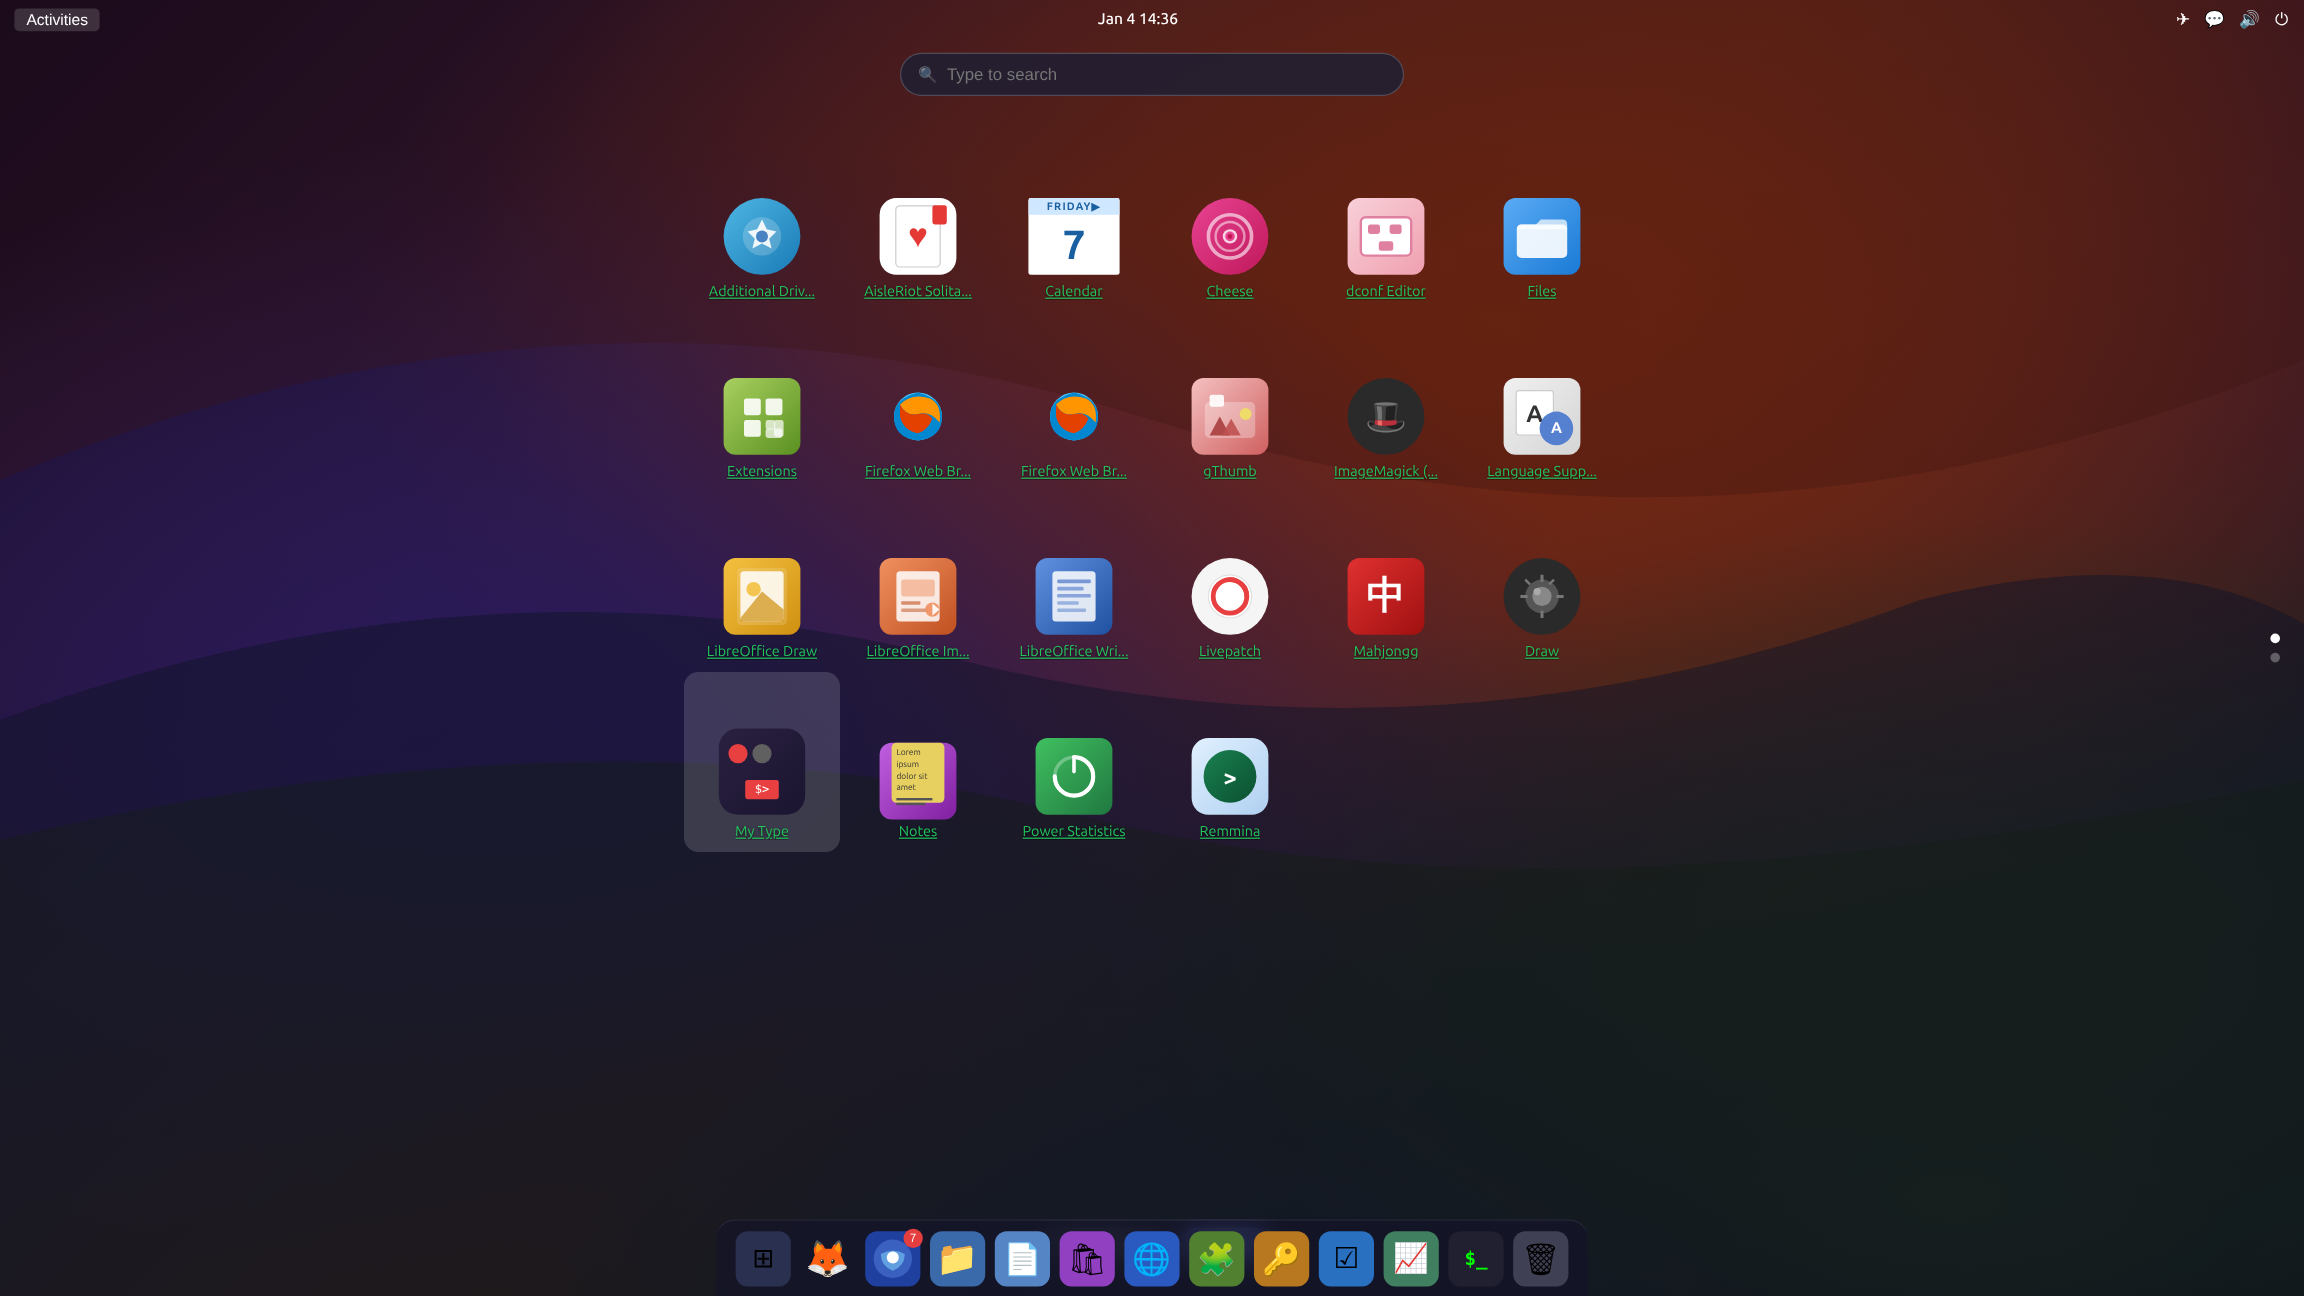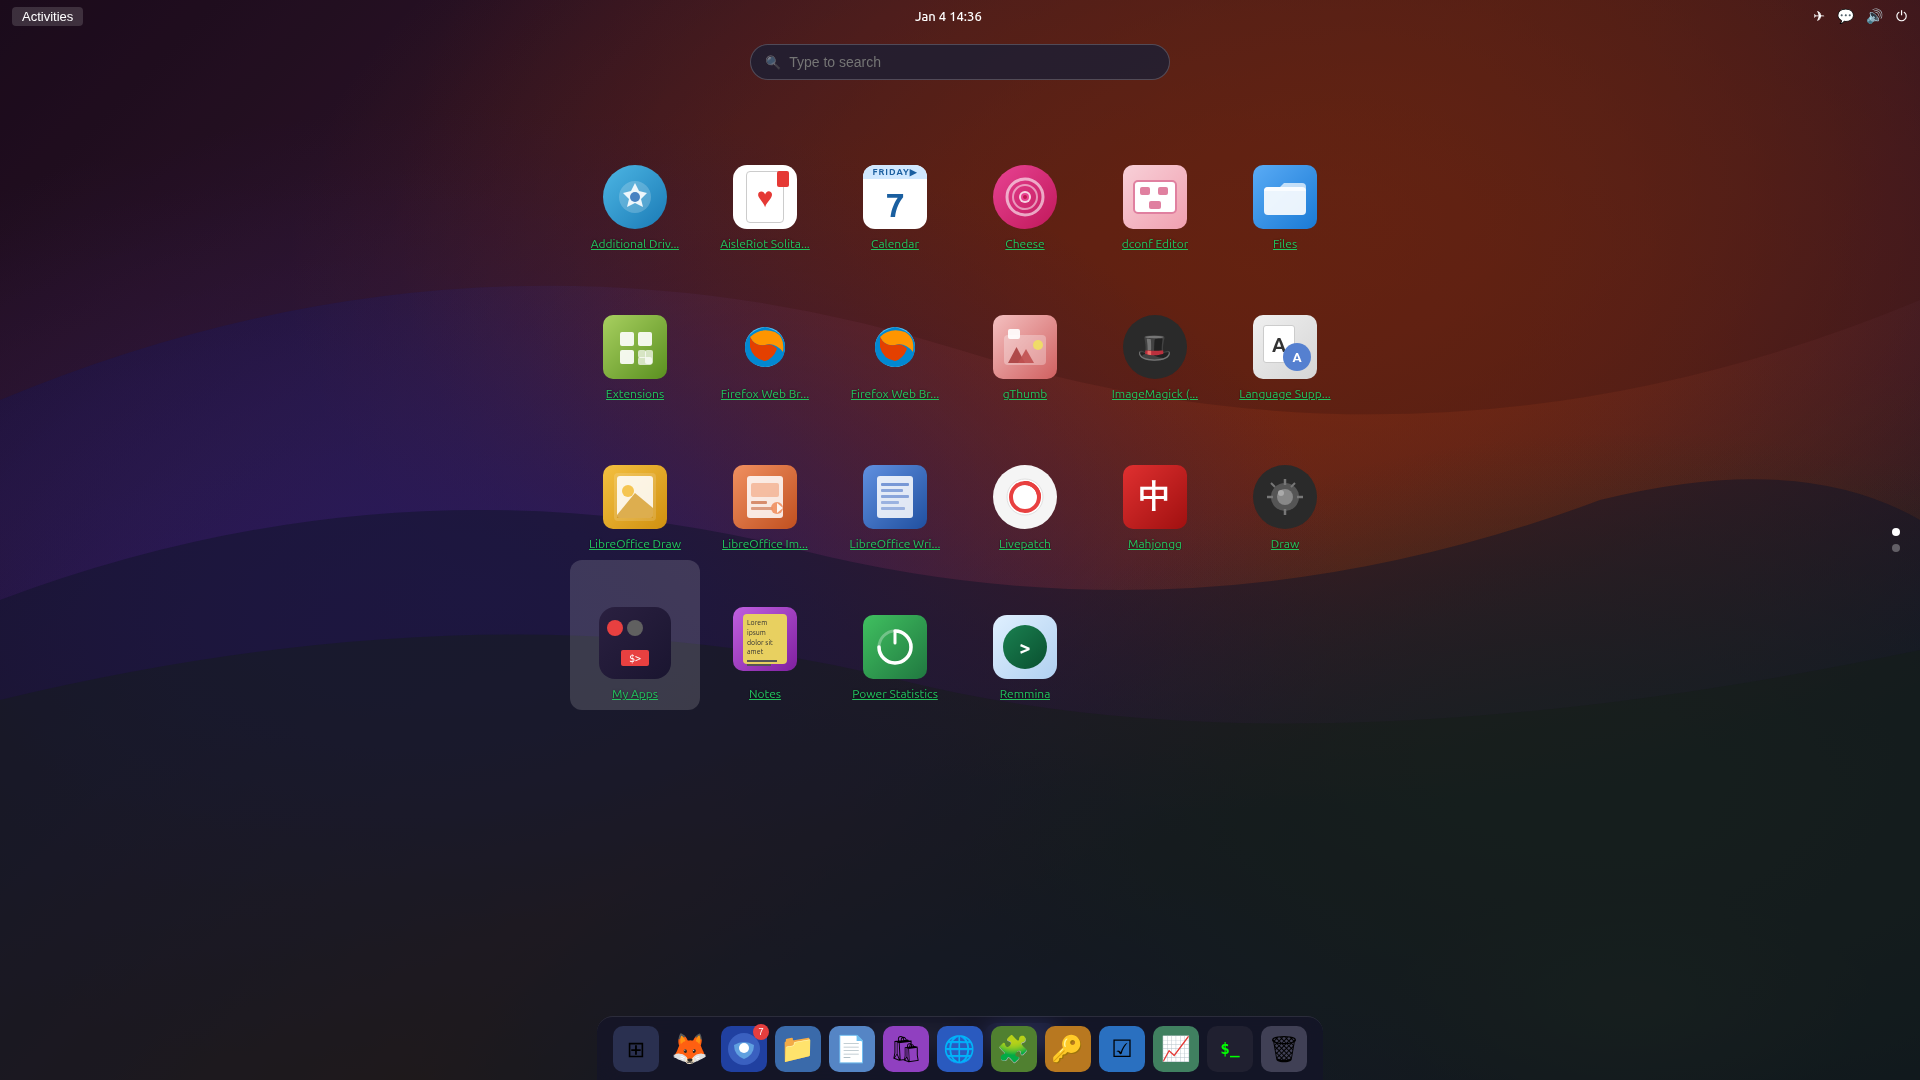--- a/index.html
+++ b/index.html
@@ -312,21 +312,21 @@
     <div class="app-item">
       <div style="width:64px;height:64px;border-radius:14px;background:white;display:flex;align-items:center;justify-content:center;margin-bottom:8px;position:relative;">
         <div style="width:38px;height:52px;background:white;border:1.5px solid #ccc;border-radius:4px;display:flex;align-items:center;justify-content:center;">
           <span style="color:#e53935;font-size:28px;">♥</span>
         </div>
         <div style="position:absolute;width:12px;height:16px;background:#e53935;top:6px;right:8px;border-radius:2px;display:flex;align-items:center;justify-content:center;"></div>
       </div>
       <span class="app-label">AisleRiot Solita...</span>
     </div>
     <div class="app-item">
-      <div style="width:64px;height:64px;border-radius:12px;background:white;display:flex;flex-direction:column;overflow:hidden;margin-bottom:8px;">
+      <div style="width:76px;height:64px;border-radius:2px;background:white;display:flex;flex-direction:column;overflow:hidden;margin-bottom:8px;">
         <div style="background:#d0e8ff;padding:2px 0;text-align:center;font-size:9px;font-weight:bold;color:#1a5fa0;letter-spacing:1px;">FRIDAY▶</div>
         <div style="flex:1;display:flex;align-items:center;justify-content:center;font-size:34px;font-weight:bold;color:#1a5fa0;">7</div>
       </div>
       <span class="app-label">Calendar</span>
     </div>
     <div class="app-item">
       <div style="width:64px;height:64px;border-radius:50%;background:linear-gradient(135deg,#e84393,#c0185a);display:flex;align-items:center;justify-content:center;margin-bottom:8px;">
         <svg width="46" height="46" viewBox="0 0 46 46">
           <circle cx="23" cy="23" r="18" fill="none" stroke="white" stroke-width="3" opacity="0.6"></circle>
           <circle cx="23" cy="23" r="12" fill="none" stroke="white" stroke-width="2" opacity="0.5"></circle>
@@ -492,24 +492,24 @@
     </div>
     <div class="app-item selected">
       <div style="width:72px;height:72px;border-radius:16px;background:linear-gradient(135deg,#2a2040,#1a1530);display:flex;align-items:center;justify-content:center;margin-bottom:8px;gap:4px;flex-wrap:wrap;padding:8px;">
         <div style="width:16px;height:16px;border-radius:50%;background:#e84040;display:flex;align-items:center;justify-content:center;"></div>
         <div style="width:16px;height:16px;border-radius:50%;background:#606060;display:flex;align-items:center;justify-content:center;"></div>
         <div style="width:16px;height:16px;background:transparent;"></div>
         <div style="width:28px;height:16px;border-radius:2px;background:#e84040;display:flex;align-items:center;justify-content:center;">
           <span style="font-size:10px;color:white;font-family:monospace;">$&gt;</span>
         </div>
       </div>
-      <span class="app-label">My Apps</span>
-    </div>
-    <div class="app-item">
-      <div style="width:64px;height:64px;border-radius:10px;background:linear-gradient(135deg,#c060e0,#8020a0);display:flex;align-items:center;justify-content:center;margin-bottom:16px;">
+      <span class="app-label">My Type</span>
+    </div>
+    <div class="app-item">
+      <div style="width:64px;height:64px;border-radius:10px;background:linear-gradient(135deg,#c060e0,#8020a0);display:flex;align-items:flex-start;justify-content:center;margin-bottom:4px;">
         <div style="width:44px;height:50px;background:#e8d060;border-radius:4px;padding:4px;position:relative;">
           <div style="font-size:7px;color:#333;line-height:1.4;">Lorem ipsum dolor sit amet</div>
           <div style="width:30px;height:2px;background:#555;margin-top:3px;"></div>
           <div style="width:24px;height:2px;background:#555;margin-top:2px;"></div>
         </div>
       </div>
       <span class="app-label">Notes</span>
     </div>
     <div class="app-item">
       <div style="width:64px;height:64px;border-radius:10px;background:linear-gradient(135deg,#40c060,#207840);display:flex;align-items:center;justify-content:center;margin-bottom:8px;">

